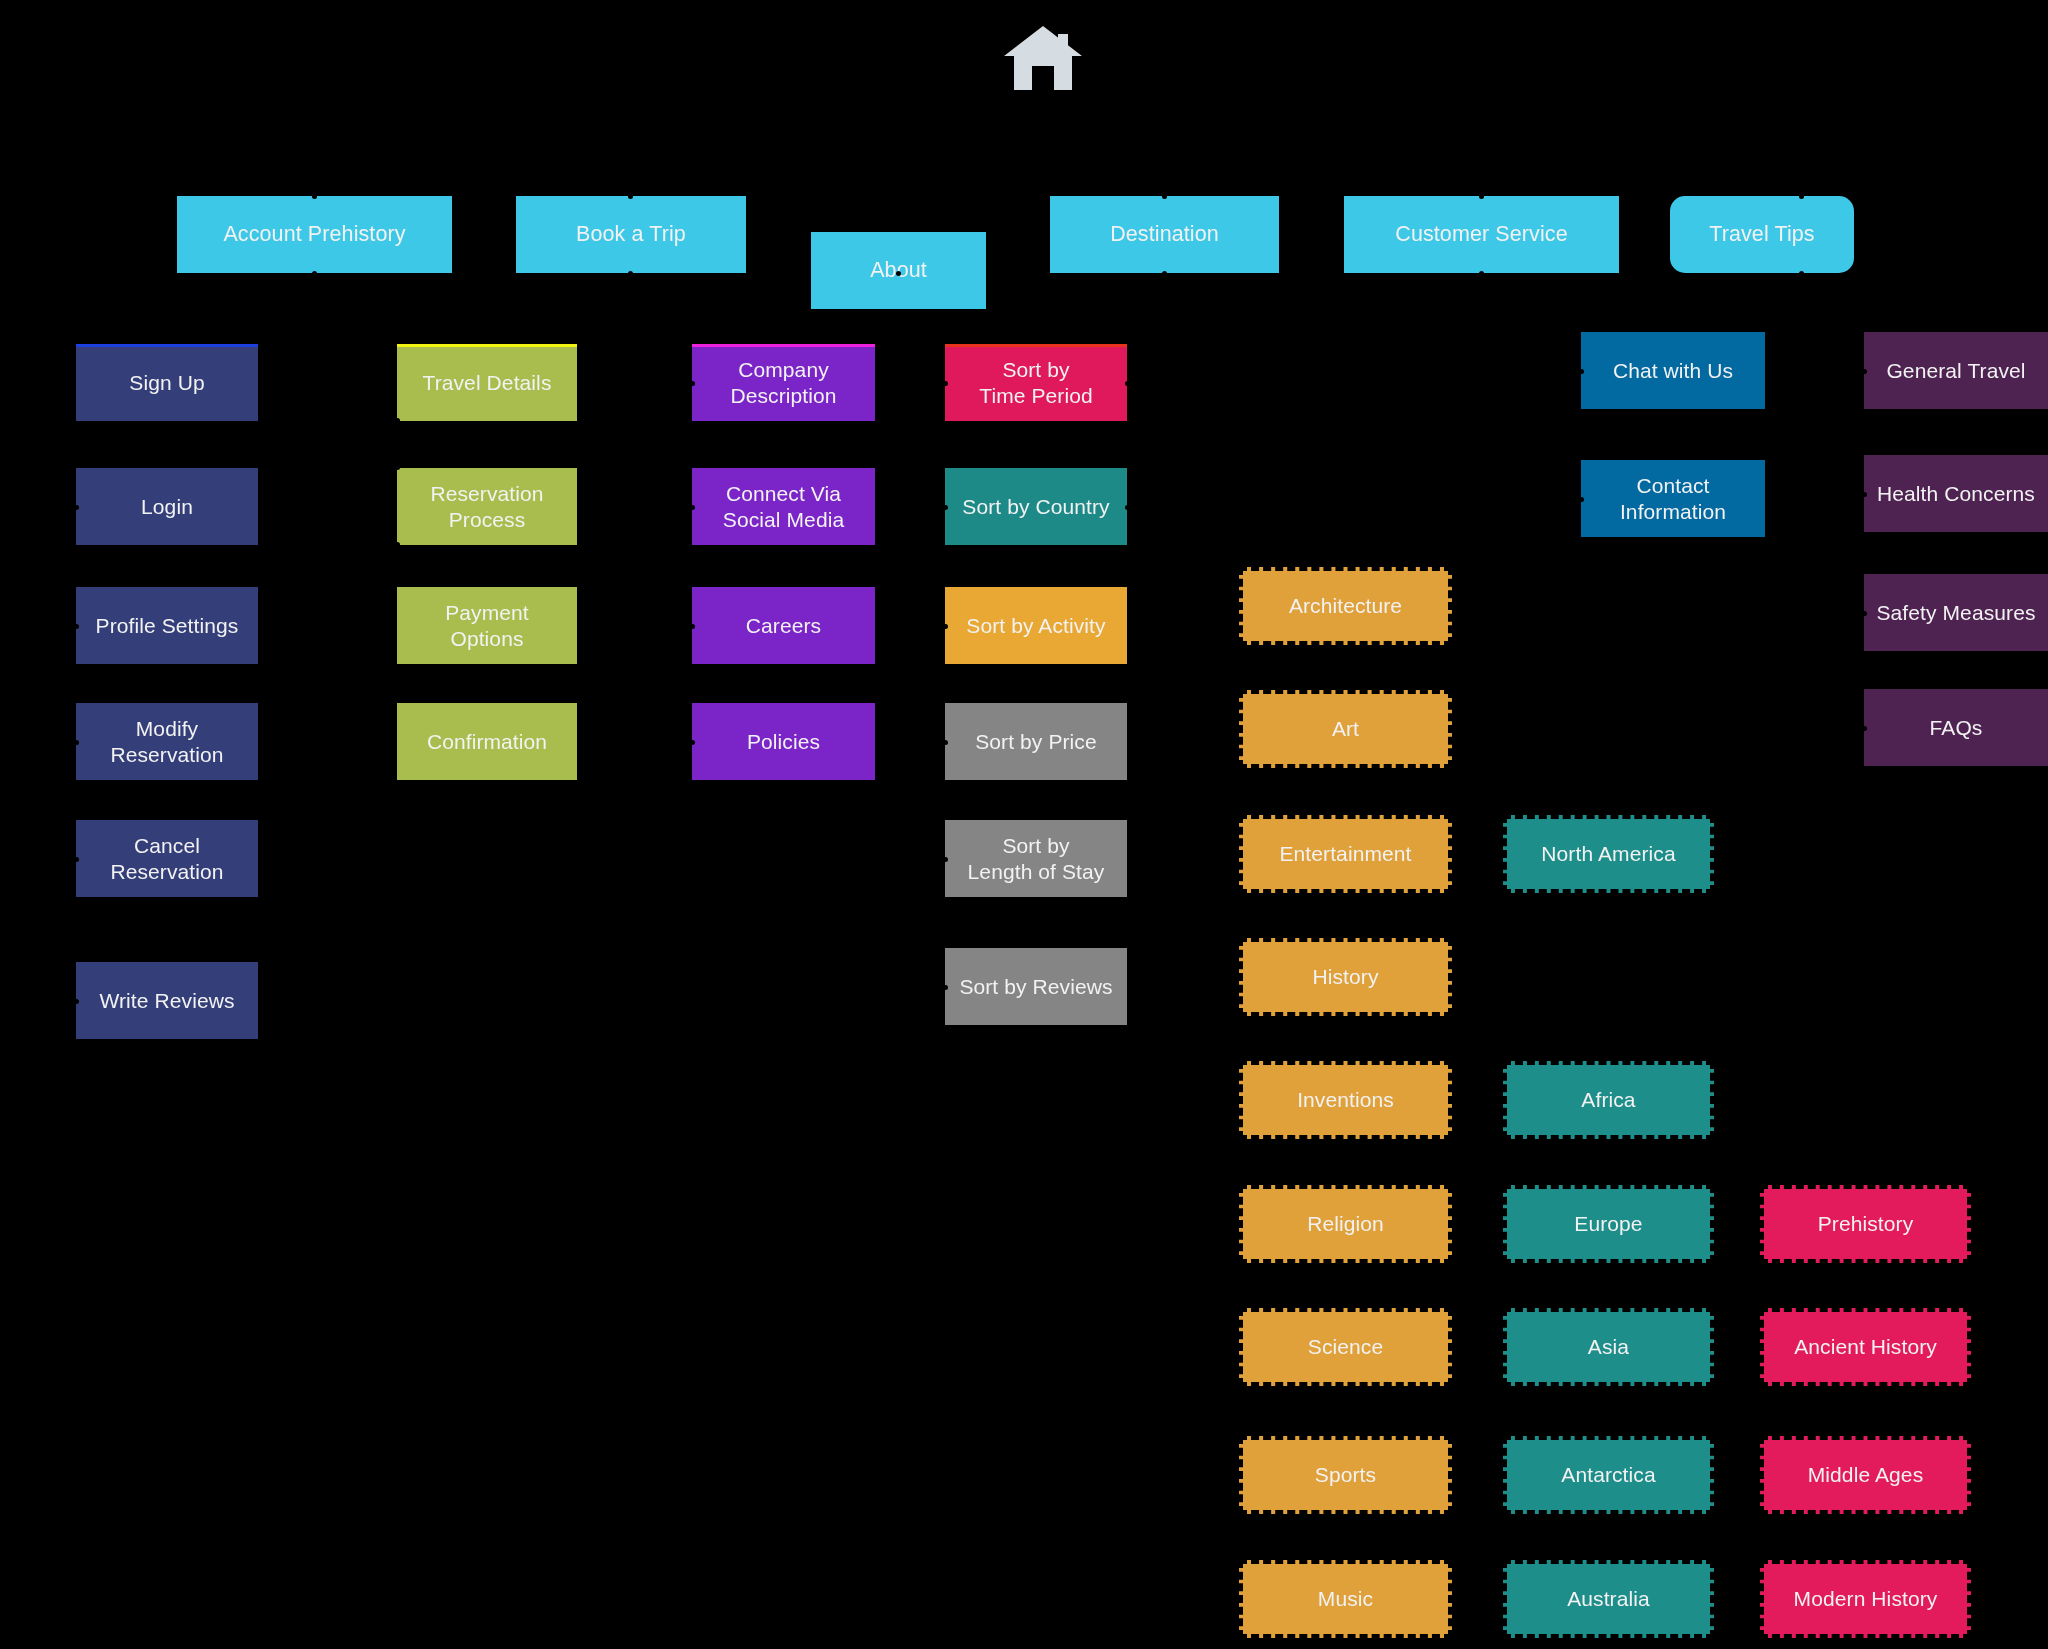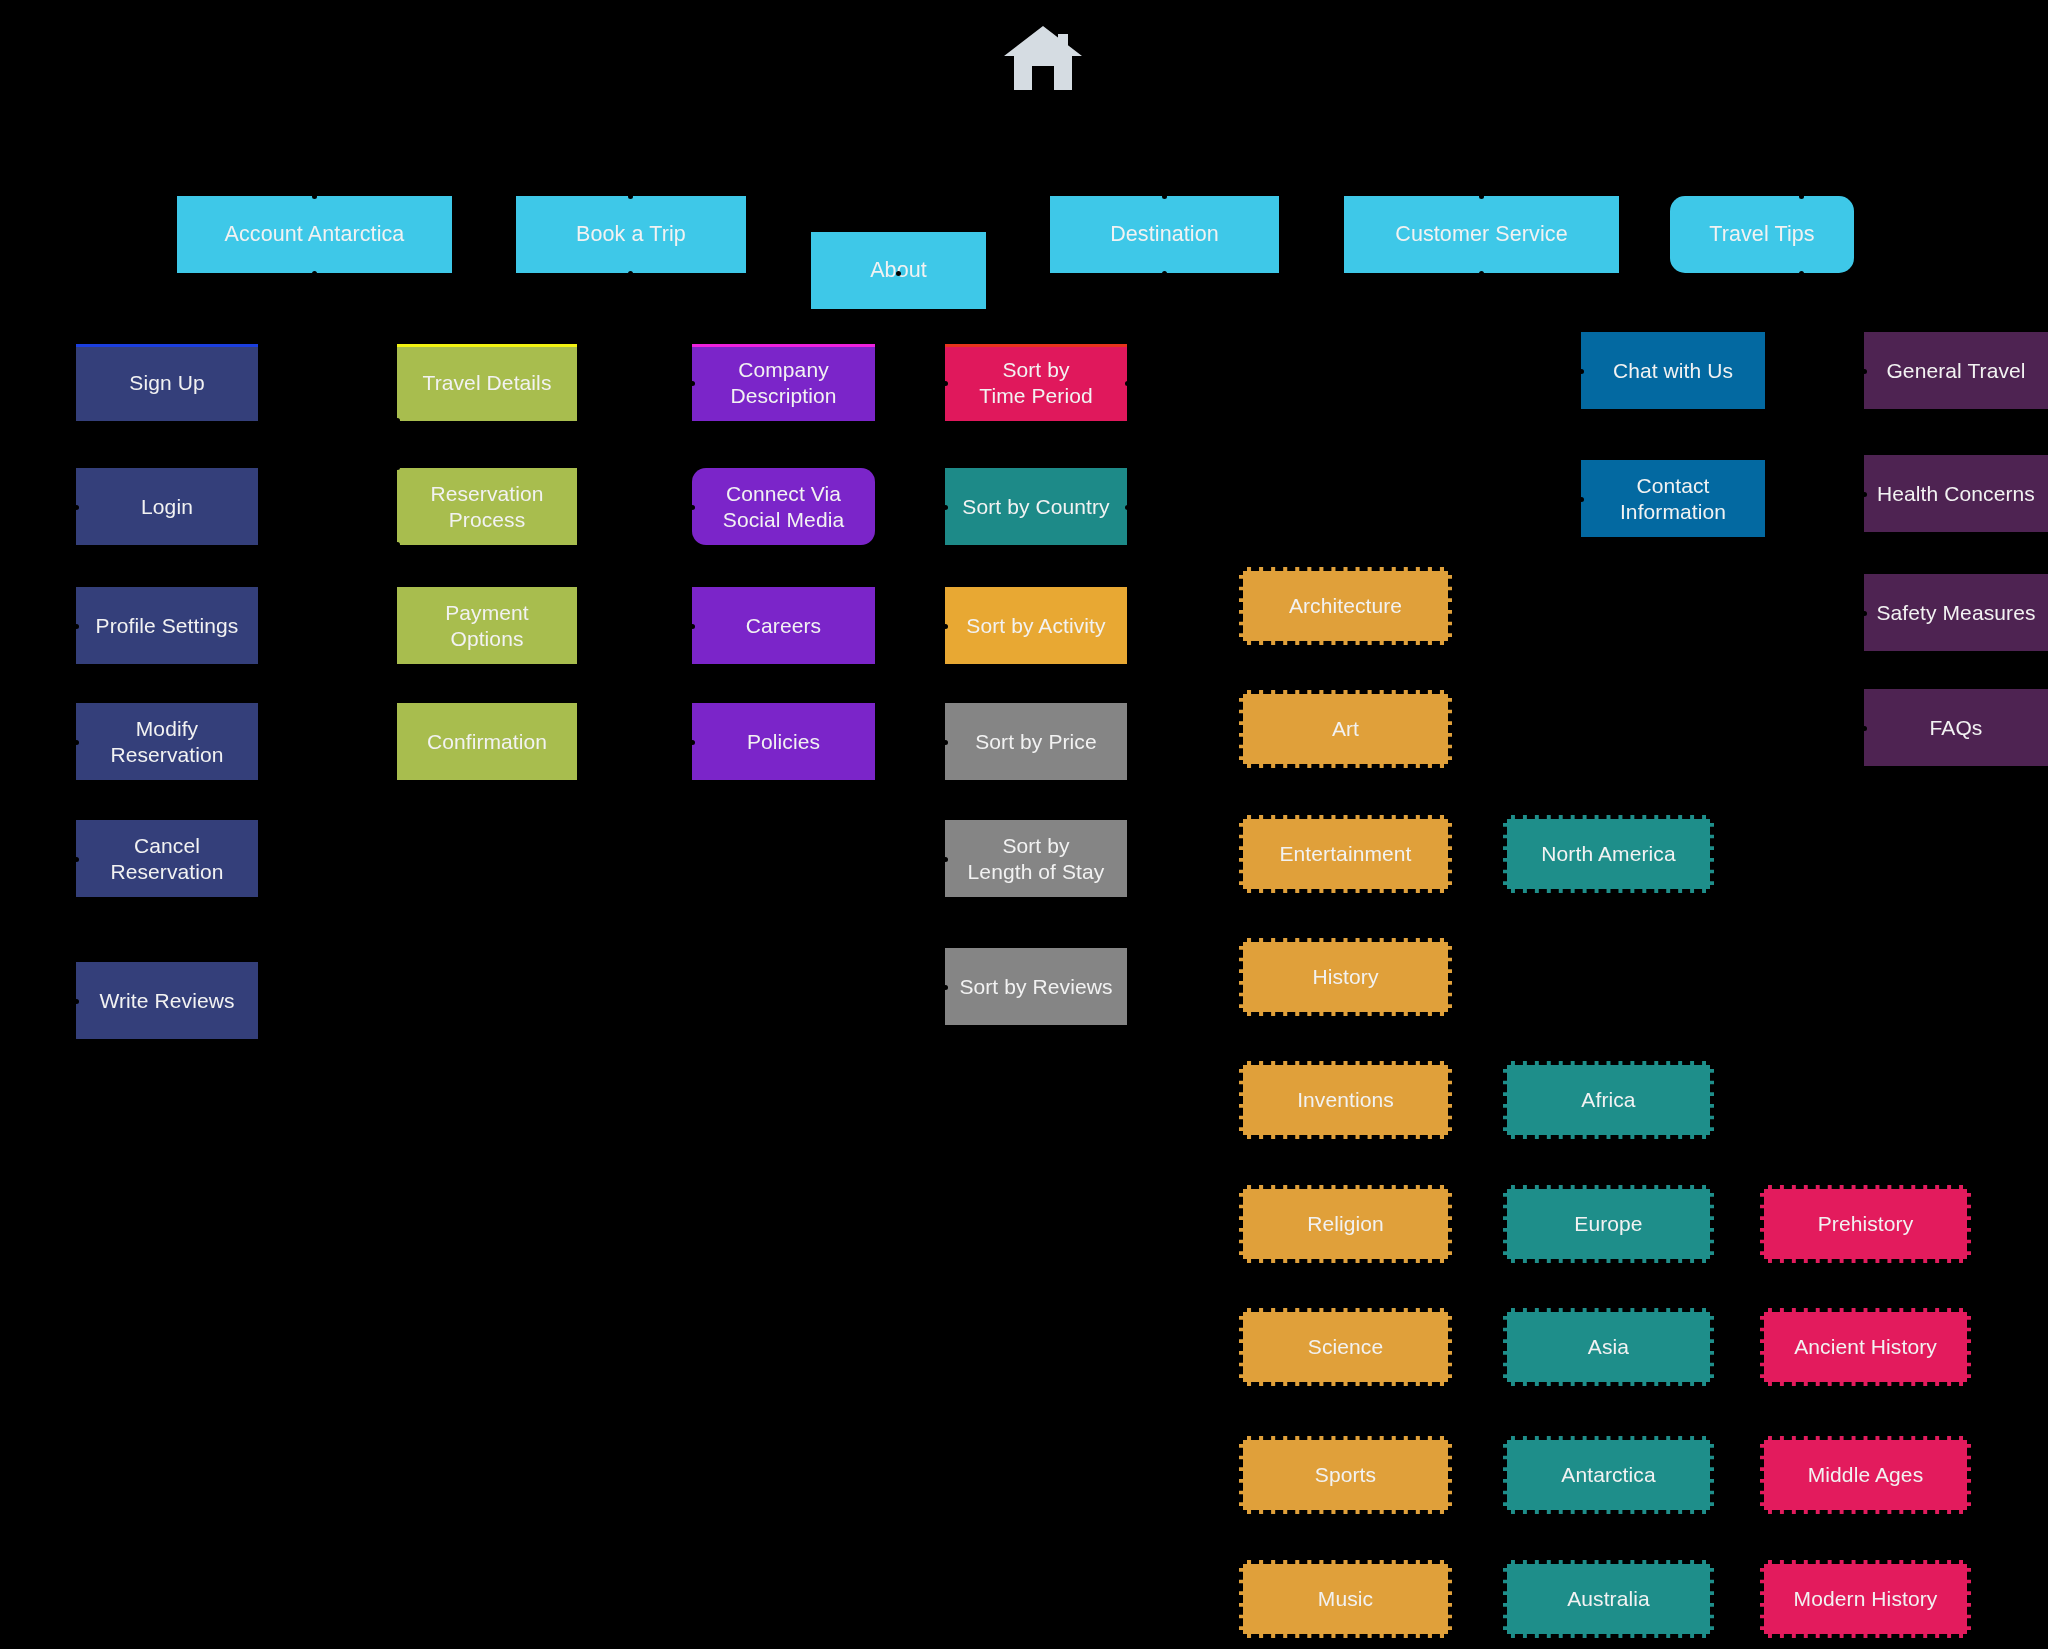--- a/index.html
+++ b/index.html
@@ -83,21 +83,21 @@
 
 <div id="canvas">
 
   <div id="home-icon-wrap">
     <svg viewBox="0 0 86 72" xmlns="http://www.w3.org/2000/svg">
       <path d="M43 4 L82 34 L72 34 L72 68 L54 68 L54 44 L32 44 L32 68 L14 68 L14 34 L4 34 Z" fill="#d5dce2"></path>
       <rect x="58" y="12" width="10" height="16" fill="#d5dce2"></rect>
     </svg>
   </div>
 
-  <div class="node nav" style="left:177px; top:196px; width:275px; height:77px;">Account Antarctica</div>
+  <div class="node nav" style="left:177px; top:196px; width:275px; height:77px;">Account Prehistory</div>
   <div class="node nav" style="left:516px; top:196px; width:230px; height:77px;">Book a Trip</div>
   <div class="node nav" style="left:811px; top:196px; width:175px; height:77px;margin-top:36px;">About</div>
   <div class="node nav" style="left:1050px; top:196px; width:229px; height:77px;">Destination</div>
   <div class="node nav" style="left:1344px; top:196px; width:275px; height:77px;">Customer Service</div>
   <div class="node nav" style="left:1670px; top:196px; width:184px; height:77px;border-radius:15px;">Travel Tips</div>
 
   <div class="node c-navy" style="left:76px; top:344px; width:182px; height:77px;">
     <span class="top-accent" style="background:#1b3fe0;"></span>
     <span>Sign Up</span>
   </div>
@@ -117,21 +117,21 @@
 Process</div>
   <div class="node c-olive" style="left:397px; top:587px; width:180px; height:77px;">Payment
 Options</div>
   <div class="node c-olive" style="left:397px; top:703px; width:180px; height:77px;">Confirmation</div>
 
   <div class="node c-purple" style="left:692px; top:344px; width:183px; height:77px;">
     <span class="top-accent" style="background:#ee22dd;"></span>
     <span>Company
 Description</span>
   </div>
-  <div class="node c-purple" style="left:692px; top:468px; width:183px; height:77px;border-radius:14px;">Connect Via
+  <div class="node c-purple" style="left:692px; top:468px; width:183px; height:77px;">Connect Via
 Social Media</div>
   <div class="node c-purple" style="left:692px; top:587px; width:183px; height:77px;">Careers</div>
   <div class="node c-purple" style="left:692px; top:703px; width:183px; height:77px;">Policies</div>
 
   <div class="node c-pink" style="left:945px; top:344px; width:182px; height:77px;">
     <span class="top-accent" style="background:#e8341c;"></span>
     <span>Sort by
 Time Period</span>
   </div>
   <div class="node c-teal" style="left:945px; top:468px; width:182px; height:77px;">Sort by Country</div>

